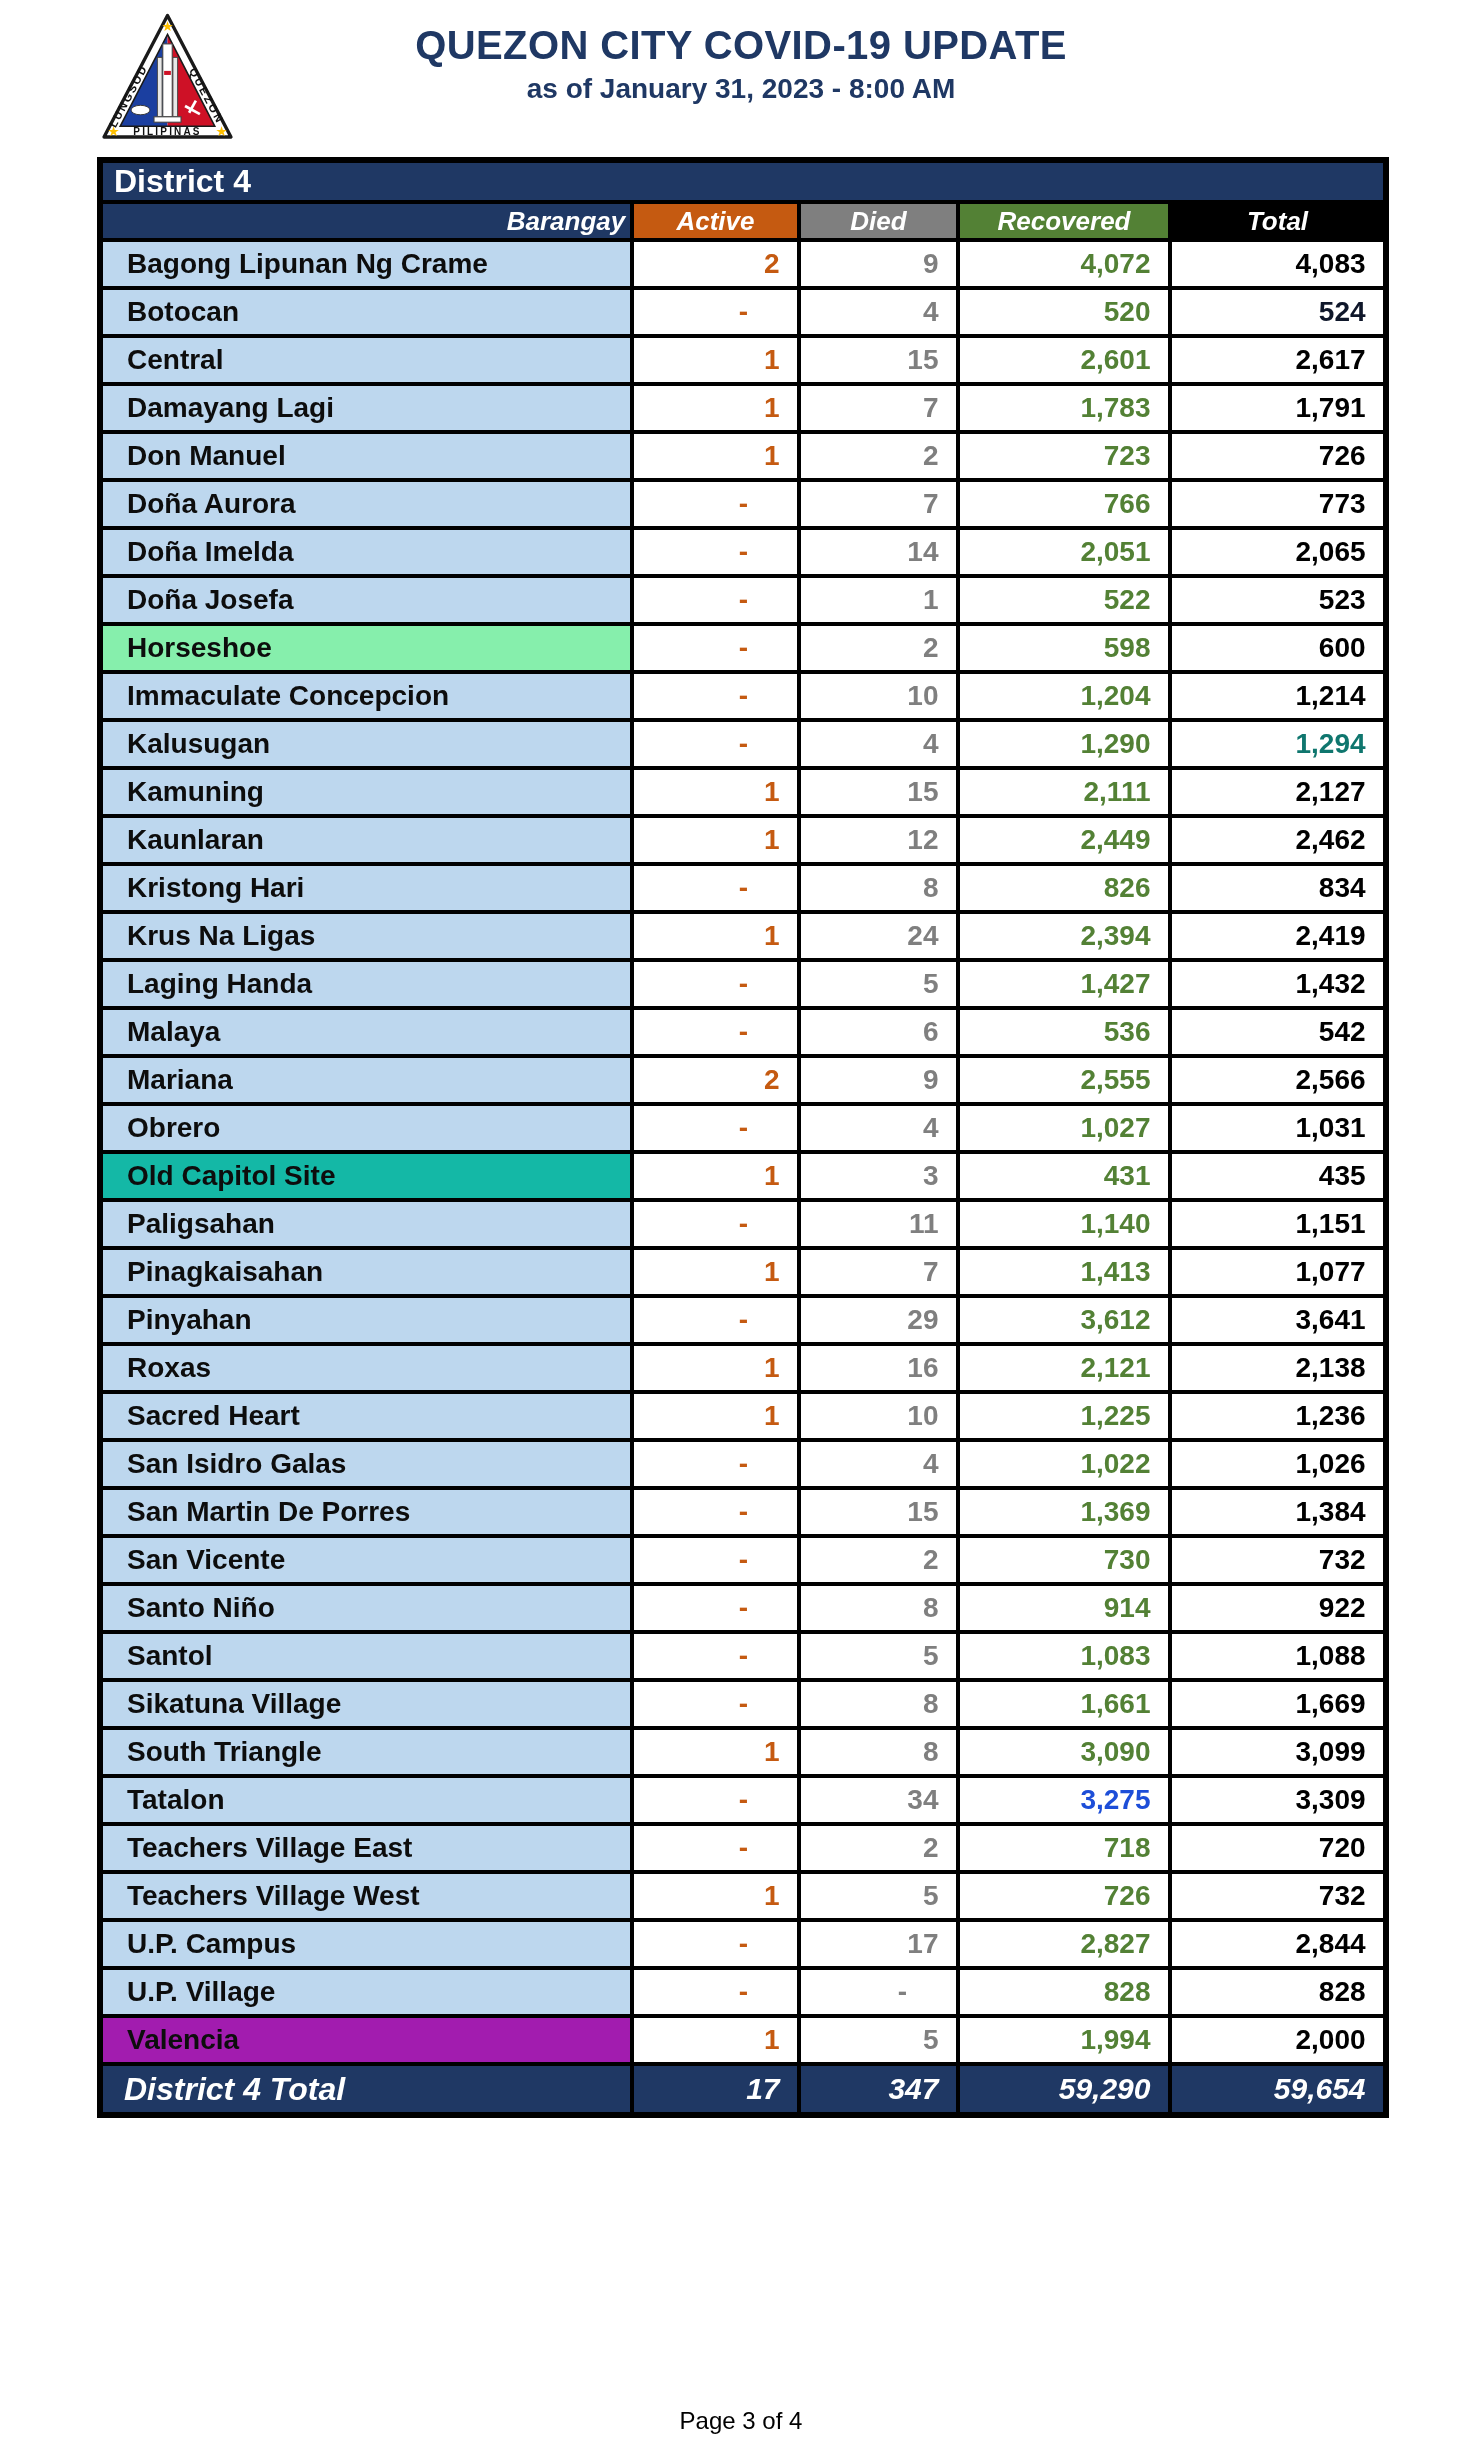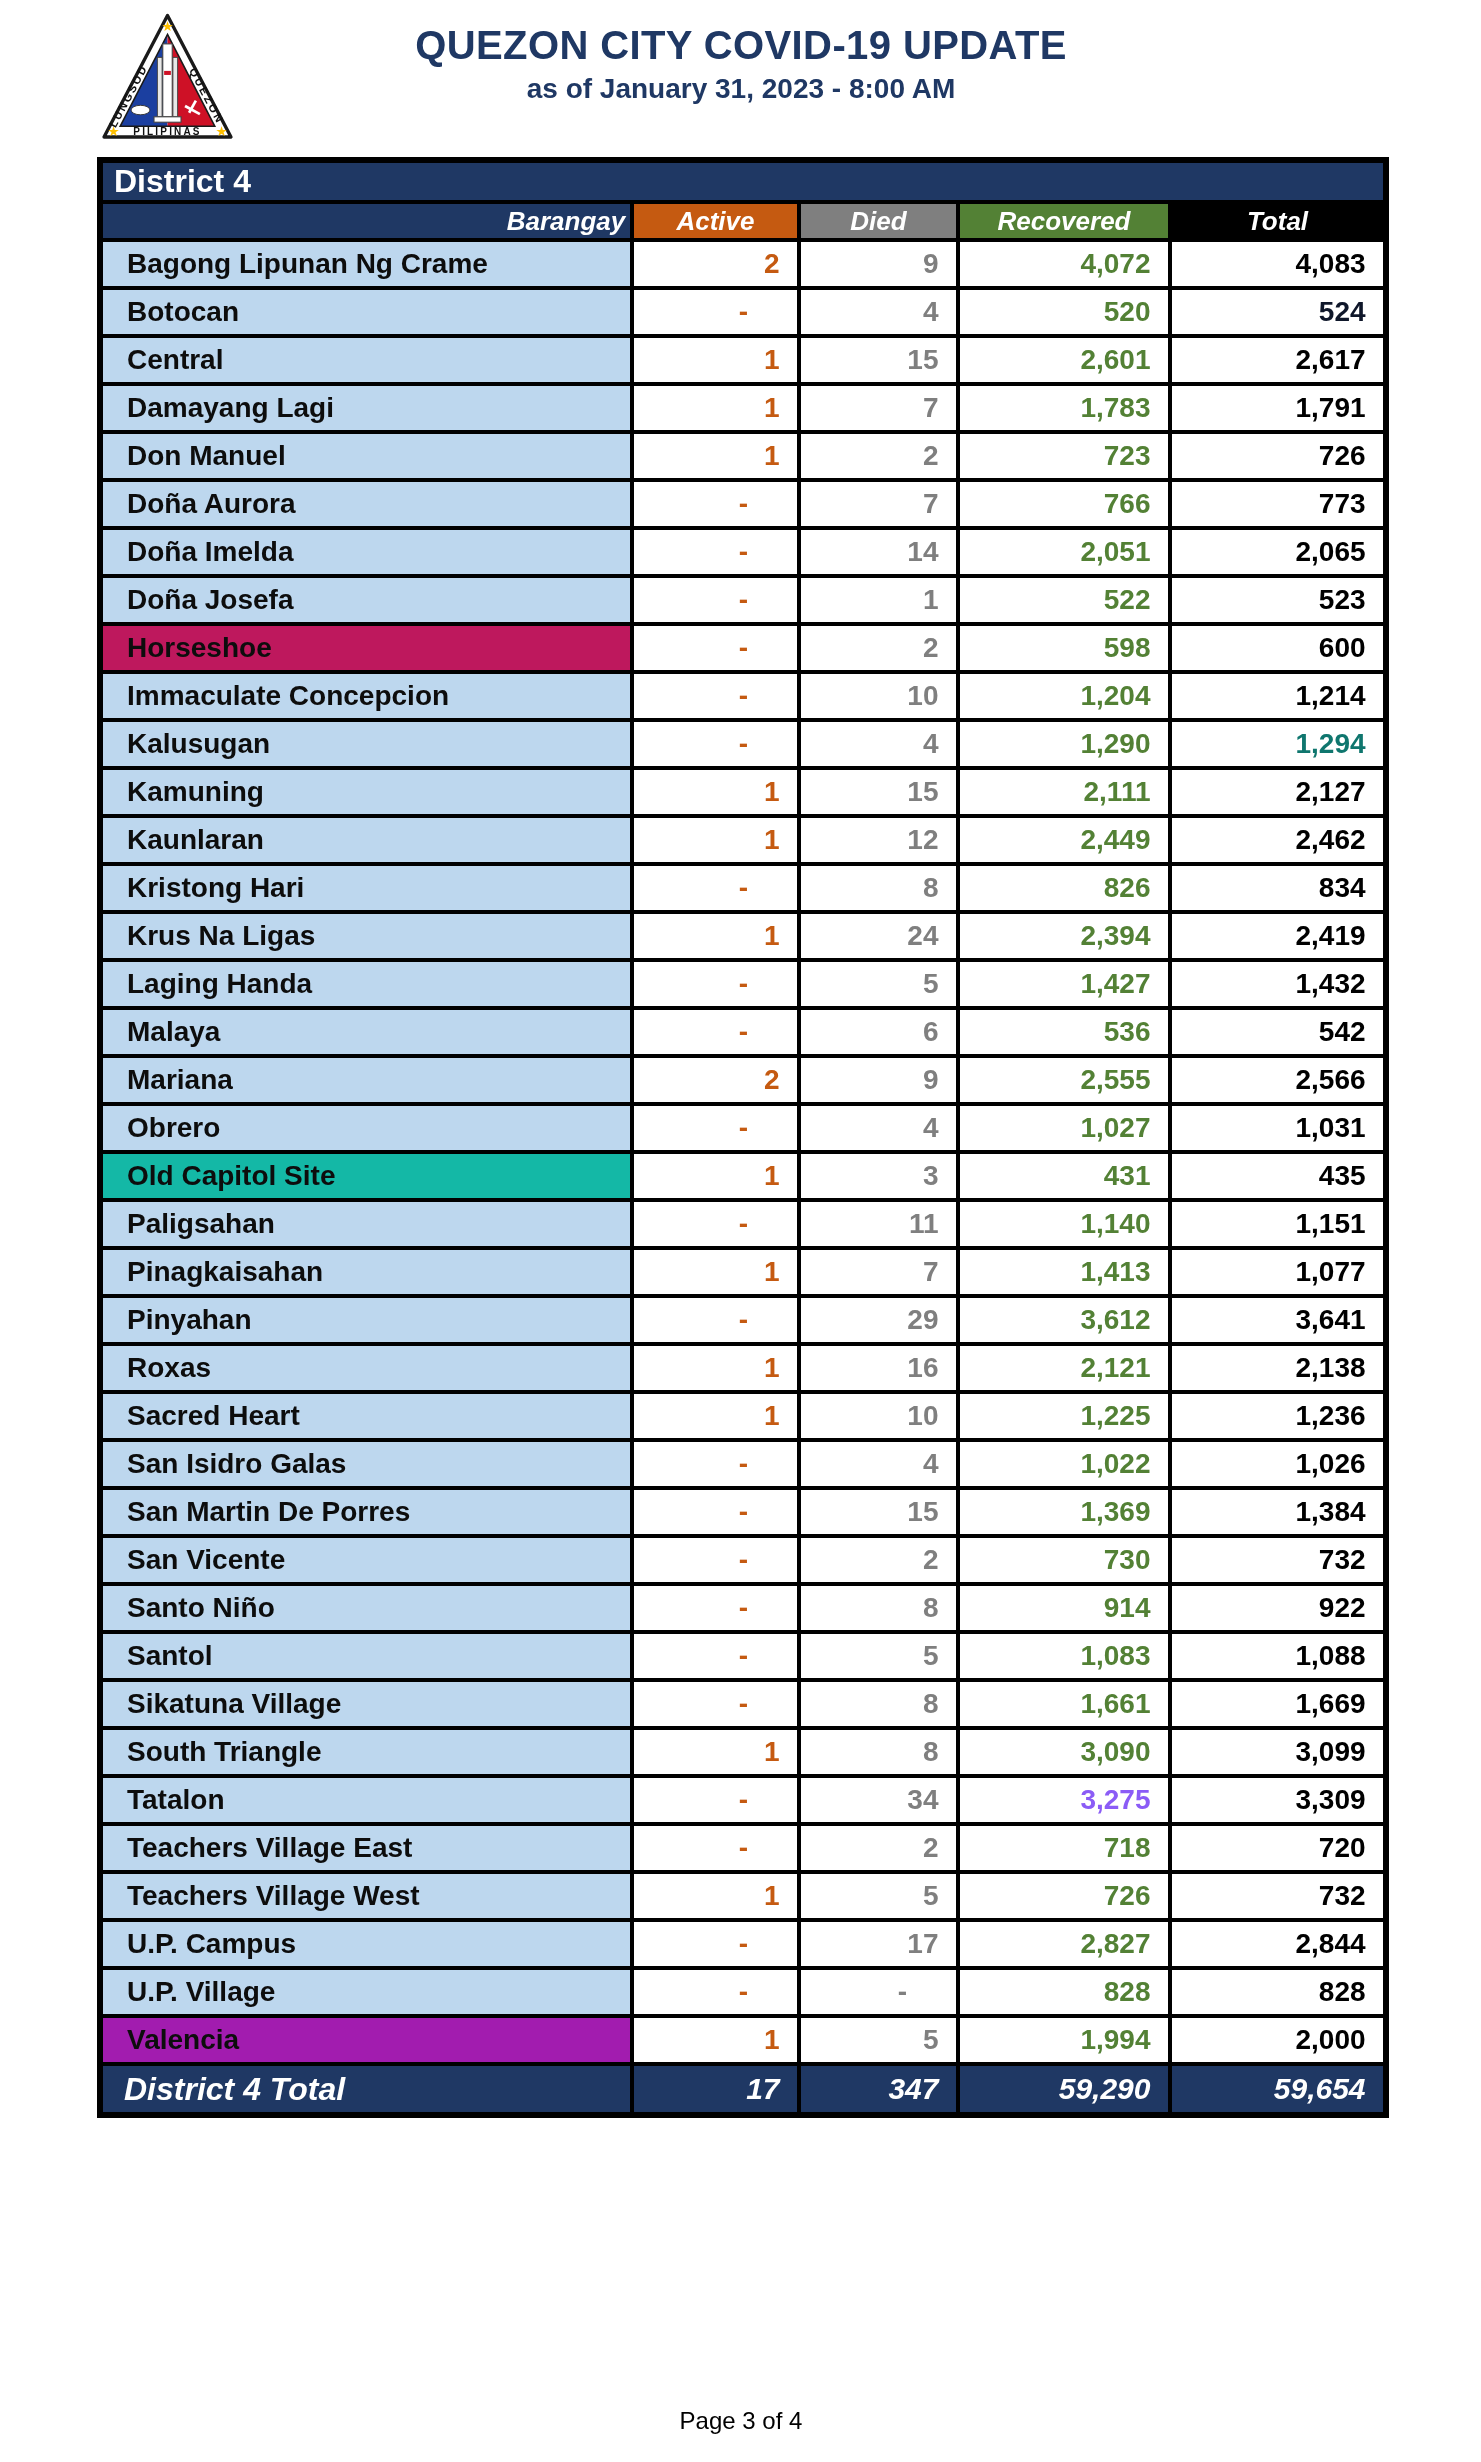--- a/index.html
+++ b/index.html
@@ -165,21 +165,21 @@
           <td class="num cell-total" style="color: rgb(0, 0, 0);">2,065</td>
         </tr>
         <tr>
           <td class="cell-barangay" style="background: rgb(189, 215, 238);">Doña Josefa</td>
           <td class="num cell-active dash" style="color: rgb(197, 90, 17);">-</td>
           <td class="num cell-died" style="color: rgb(127, 127, 127);">1</td>
           <td class="num cell-recovered" style="color: rgb(83, 129, 53);">522</td>
           <td class="num cell-total" style="color: rgb(0, 0, 0);">523</td>
         </tr>
         <tr>
-          <td class="cell-barangay" style="background: #be185d;">Horseshoe</td>
+          <td class="cell-barangay" style="background: #86efac;">Horseshoe</td>
           <td class="num cell-active dash" style="color: rgb(197, 90, 17);">-</td>
           <td class="num cell-died" style="color: rgb(127, 127, 127);">2</td>
           <td class="num cell-recovered" style="color: rgb(83, 129, 53);">598</td>
           <td class="num cell-total" style="color: rgb(0, 0, 0);">600</td>
         </tr>
         <tr>
           <td class="cell-barangay" style="background: rgb(189, 215, 238);">Immaculate Concepcion</td>
           <td class="num cell-active dash" style="color: rgb(197, 90, 17);">-</td>
           <td class="num cell-died" style="color: rgb(127, 127, 127);">10</td>
           <td class="num cell-recovered" style="color: rgb(83, 129, 53);">1,204</td>
@@ -336,21 +336,21 @@
           <td class="cell-barangay" style="background: rgb(189, 215, 238);">South Triangle</td>
           <td class="num cell-active" style="color: rgb(197, 90, 17);">1</td>
           <td class="num cell-died" style="color: rgb(127, 127, 127);">8</td>
           <td class="num cell-recovered" style="color: rgb(83, 129, 53);">3,090</td>
           <td class="num cell-total" style="color: rgb(0, 0, 0);">3,099</td>
         </tr>
         <tr>
           <td class="cell-barangay" style="background: rgb(189, 215, 238);">Tatalon</td>
           <td class="num cell-active dash" style="color: rgb(197, 90, 17);">-</td>
           <td class="num cell-died" style="color: rgb(127, 127, 127);">34</td>
-          <td class="num cell-recovered" style="color: #8b5cf6;">3,275</td>
+          <td class="num cell-recovered" style="color: #1d4ed8;">3,275</td>
           <td class="num cell-total" style="color: rgb(0, 0, 0);">3,309</td>
         </tr>
         <tr>
           <td class="cell-barangay" style="background: rgb(189, 215, 238);">Teachers Village East</td>
           <td class="num cell-active dash" style="color: rgb(197, 90, 17);">-</td>
           <td class="num cell-died" style="color: rgb(127, 127, 127);">2</td>
           <td class="num cell-recovered" style="color: rgb(83, 129, 53);">718</td>
           <td class="num cell-total" style="color: rgb(0, 0, 0);">720</td>
         </tr>
         <tr>

